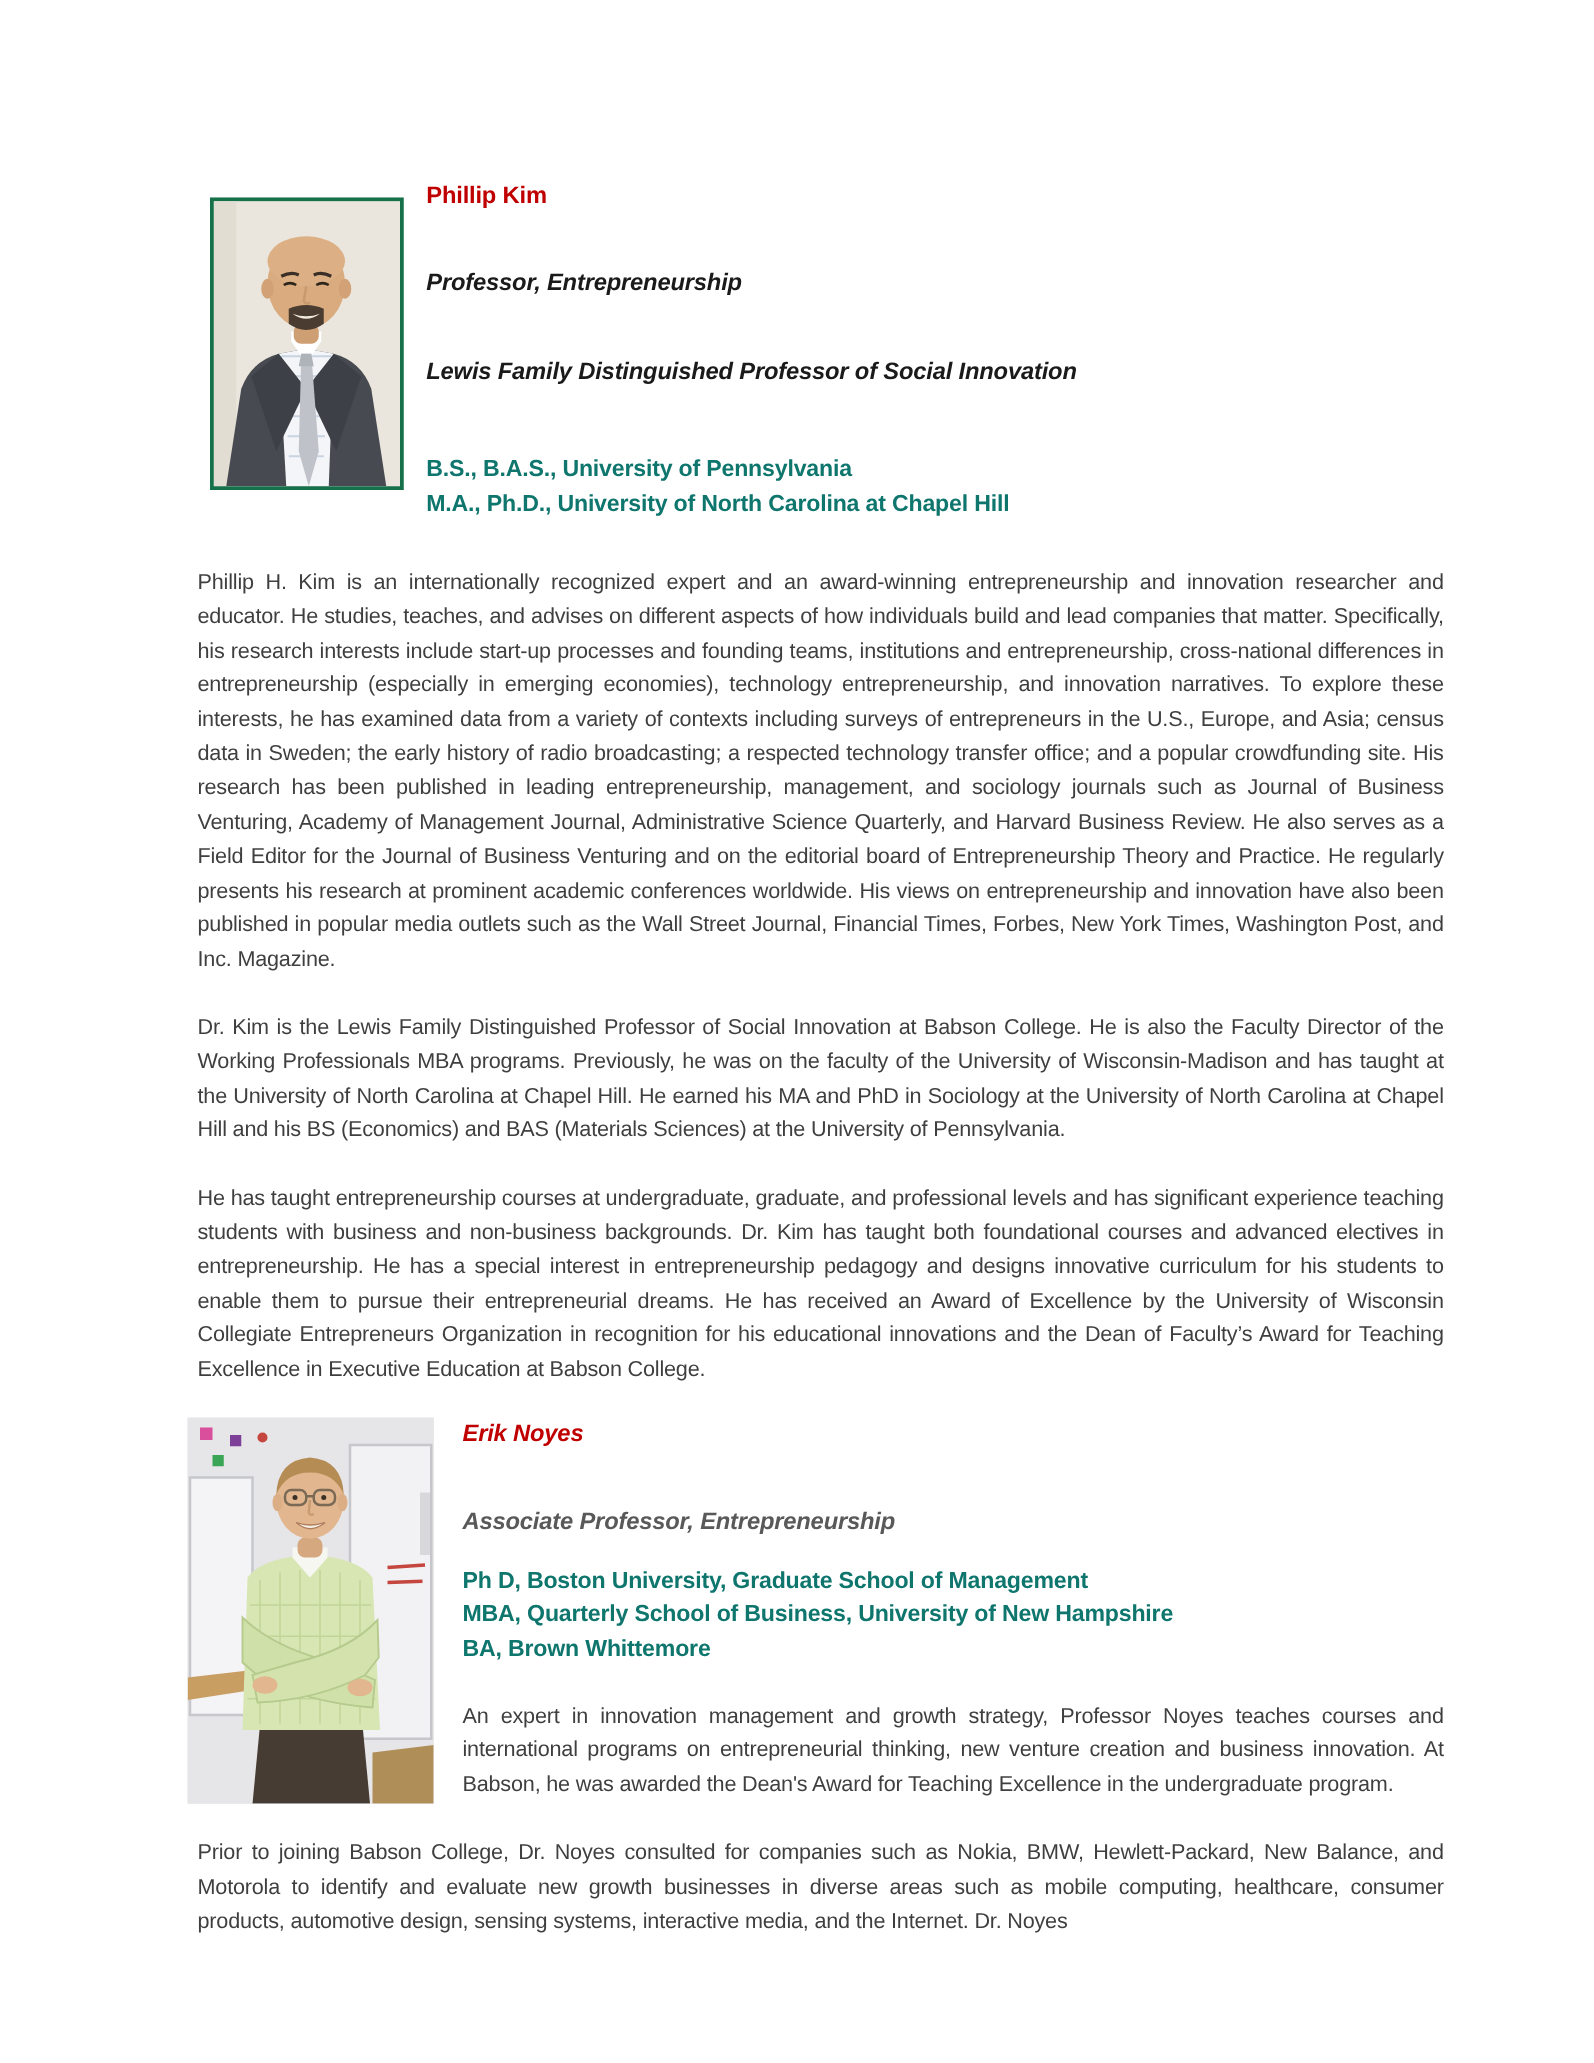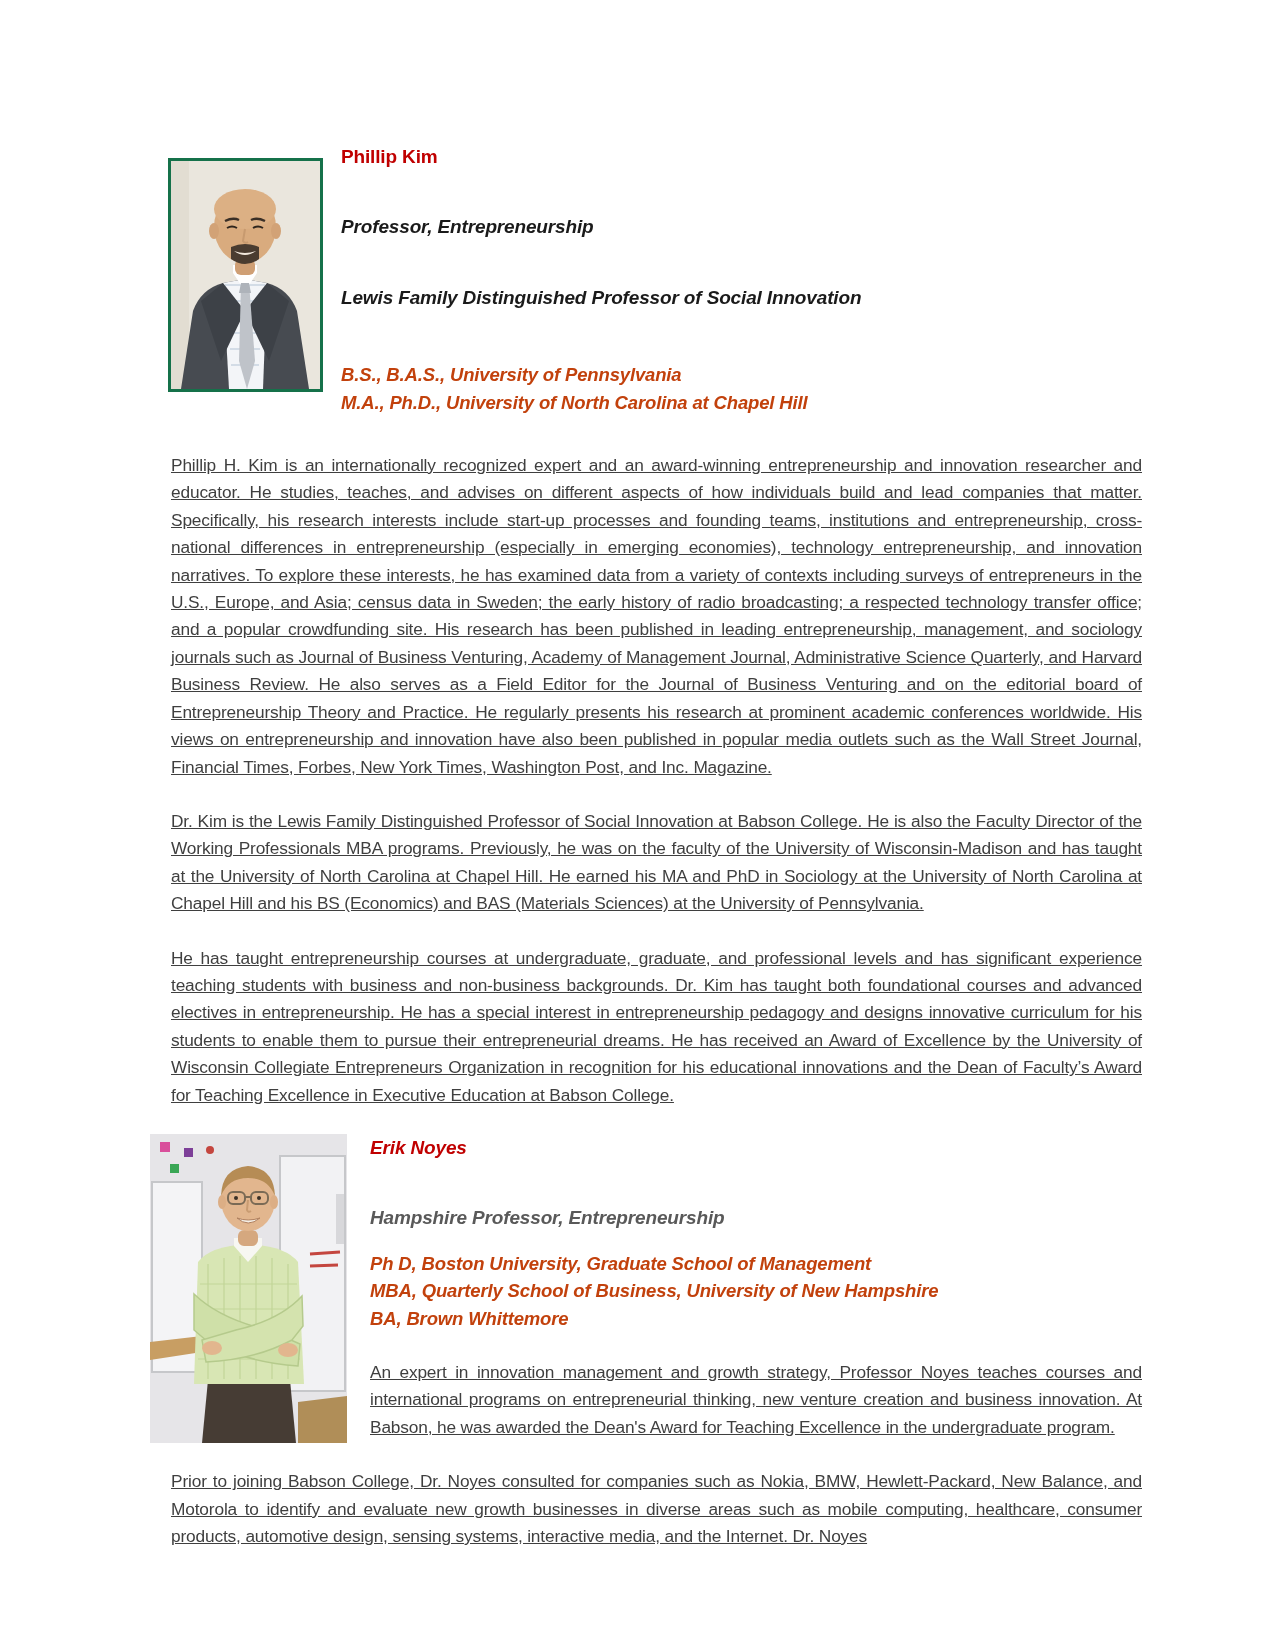--- a/index.html
+++ b/index.html
@@ -9,21 +9,21 @@
     box-sizing:border-box;
     padding:143px 76px 40px 158px;
     background:#ffffff;
     font-family:"Liberation Sans", sans-serif;
     font-size:17.3px;
     line-height:27.4px;
     letter-spacing:-0.15px;
     color:#3f3f3f;
     overflow:hidden;
   }
-  p { margin:13px;text-decoration:underline; }
+  p { margin:0; }
   .body-par { text-align:justify; }
   .par-gap { margin-top:27px; }
 
   
   .photo-frame-kim {
     float:left;
     width:149px; height:228px;
     border:3px solid #15714a;
     margin:15px 18px 8px 10px;
     overflow:hidden;
@@ -36,21 +36,21 @@
   }
   .name-italic { font-style:italic; }
   .title-line {
     font-size:19px; line-height:27.4px;
     font-weight:bold; font-style:italic; color:#1a1a1a;margin-top:43px;
   }
   .title-line-gray { color:#595959; }
   .degrees-kim { margin-top:50px; }
   .degree-line {
     font-size:18.5px; line-height:27.4px;
-    font-weight:bold; font-style:italic; color:#c2410c;
+    font-weight:bold; color:#0f766e;
   }
   .first-par { margin-top:36px; }
 
   
   .bio-noyes { margin-top:25px; }
   .photo-frame-noyes {
     float:left;
     width:197px; height:309px;
     margin:0 23px 8px -8px;
     overflow:hidden;
@@ -170,21 +170,21 @@
         <circle cx="86" cy="64" r="2" fill="#3a3026"></circle>
         <circle cx="109" cy="64" r="2" fill="#3a3026"></circle>
 
         <path d="M98 66 L97 76 Q98 79 101 77" stroke="#c99c72" stroke-width="2" fill="none"></path>
         <path d="M87 84 Q98 94 110 84 Q98 88 87 84 Z" fill="#f5efe6" stroke="#b07f5d" stroke-width="1"></path>
       </svg>
     </div>
 
     <div class="bio-header">
       <div class="name-line name-italic">Erik Noyes</div>
-      <div class="title-line title-line-gray">Hampshire Professor, Entrepreneurship</div>
+      <div class="title-line title-line-gray">Associate Professor, Entrepreneurship</div>
       <div class="degrees-noyes">
         <div class="degree-line">Ph D, Boston University, Graduate School of Management</div>
         <div class="degree-line">MBA, Quarterly School of Business, University of New Hampshire</div>
         <div class="degree-line">BA, Brown Whittemore</div>
       </div>
     </div>
 
     <p class="body-par beside-par">An expert in innovation management and growth strategy, Professor Noyes teaches courses and international programs on entrepreneurial thinking, new venture creation and business innovation. At Babson, he was awarded the Dean's Award for Teaching Excellence in the undergraduate program.</p>
     <p class="body-par clear-par">Prior to joining Babson College, Dr. Noyes consulted for companies such as Nokia, BMW, Hewlett-Packard, New Balance, and Motorola to identify and evaluate new growth businesses in diverse areas such as mobile computing, healthcare, consumer products, automotive design, sensing systems, interactive media, and the Internet. Dr. Noyes</p>
   </section>

